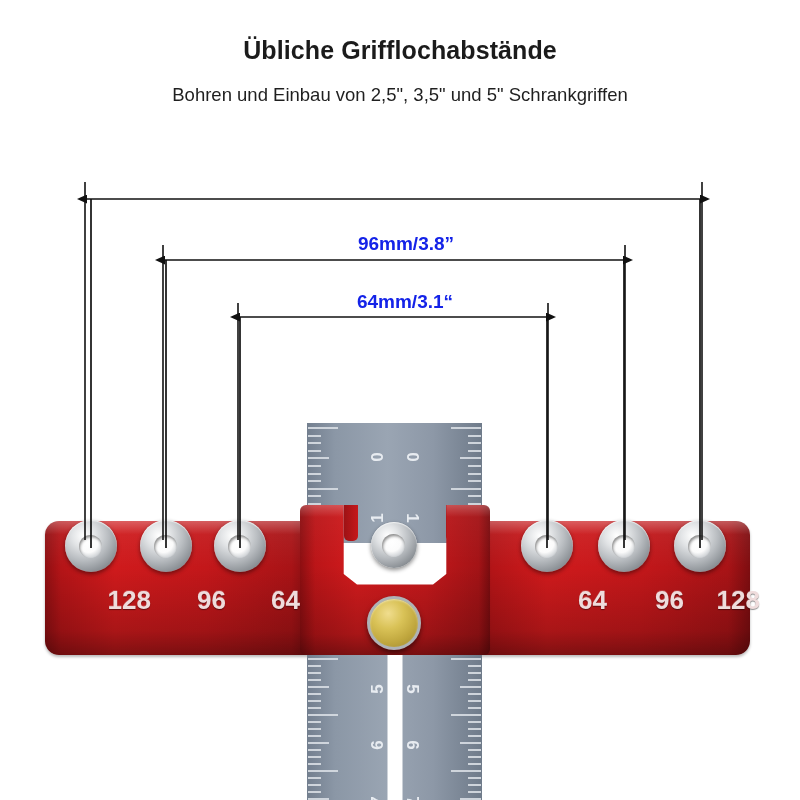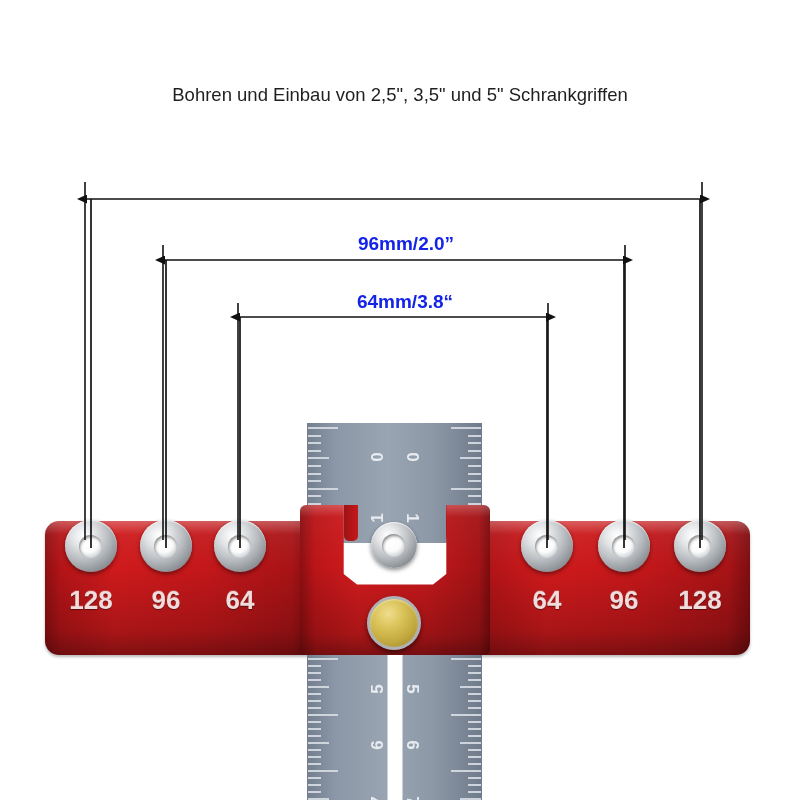--- a/index.html
+++ b/index.html
@@ -166,21 +166,21 @@
     margin: -11px 0 0 -12px;
     border-radius: 50%;
     background: radial-gradient(circle at 42% 36%, #ffffff 0%, #fbfbfb 46%, #c9cdd1 78%, #8b9095 100%);
     box-shadow: inset 1px 2px 3px rgba(0,0,0,.45);
   }
   .bushing.center { width: 46px; height: 46px; }
 
   
   .hole-num {
     position: absolute;
-    text-align: center;
+    text-align: right;
     font-size: 26px;
     font-weight: bold;
     color: #efdcdc;
     text-shadow: 0 1px 1px rgba(0,0,0,.45), 0 -1px 0 rgba(255,255,255,.18);
     white-space: nowrap;
   }
 
   
   #knob {
     position: absolute;
@@ -194,24 +194,25 @@
     border: 3px solid #aeb2b6;
     box-sizing: border-box;
     box-shadow: 0 3px 5px rgba(0,0,0,.5), inset 0 1px 2px rgba(255,255,255,.5);
   }
 </style>
 </head>
 <body>
 
 <div id="stage">
 
+  <div class="title">Übliche Grifflochabstände</div>
   <div class="subtitle">Bohren und Einbau von 2,5", 3,5" und 5" Schrankgriffen</div>
 
-  <div class="dim-label" id="dimlbl-1" style="left: 286px; top: 233px; width: 240px;">96mm/2.0”</div>
-  <div class="dim-label" id="dimlbl-2" style="left: 285px; top: 291px; width: 240px;">64mm/3.8“</div>
+  <div class="dim-label" id="dimlbl-1" style="left: 286px; top: 233px; width: 240px;">96mm/3.8”</div>
+  <div class="dim-label" id="dimlbl-2" style="left: 285px; top: 291px; width: 240px;">64mm/3.1“</div>
 
   <div class="ruler" id="ruler-upper">
     <div class="ruler-inner">
       <div class="tickcol left" id="tc-ul">
           <div class="tick" style="top: 4px; width: 30px;"></div>
           <div class="tick" style="top: 11.6px; width: 13px;"></div>
           <div class="tick" style="top: 19.2px; width: 13px;"></div>
           <div class="tick" style="top: 26.8px; width: 13px;"></div>
           <div class="tick" style="top: 34.4px; width: 21px;"></div>
           <div class="tick" style="top: 42px; width: 13px;"></div>

